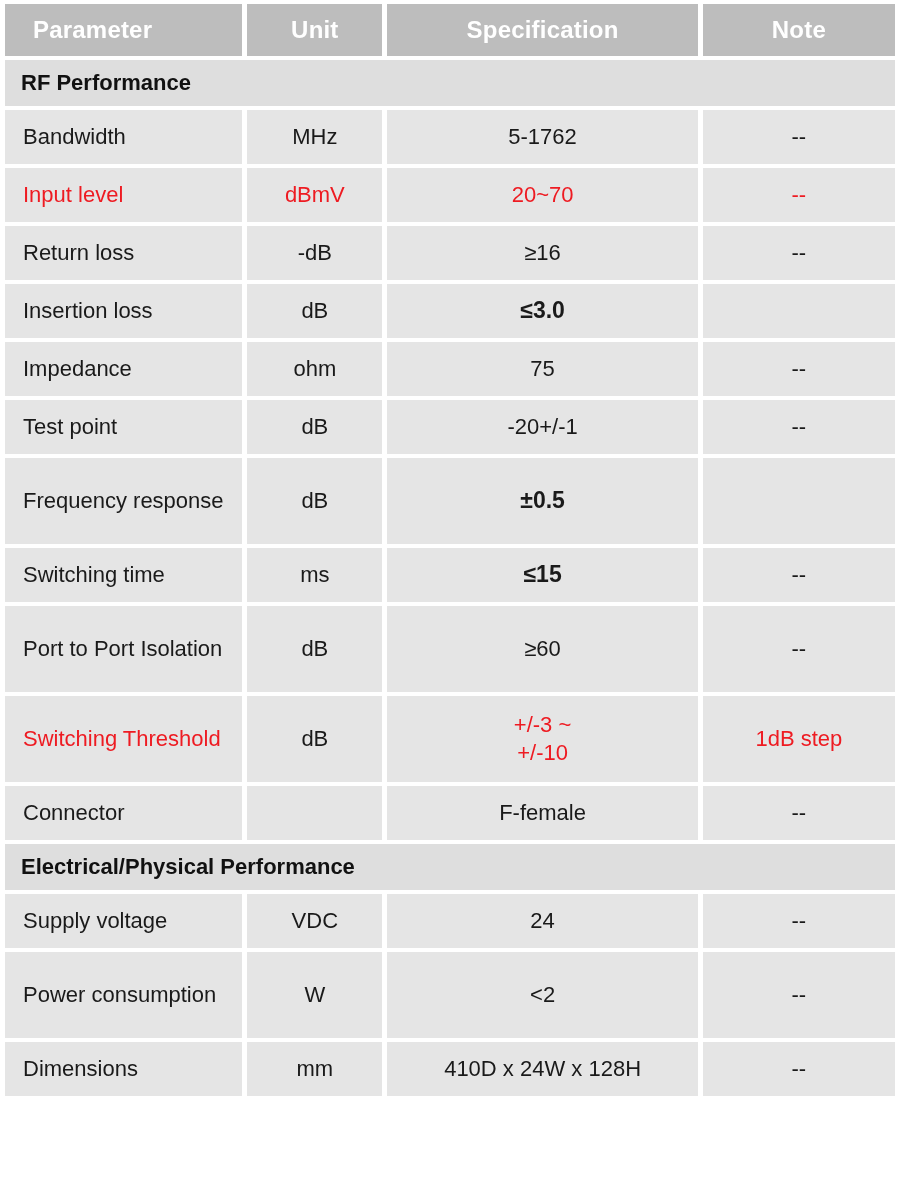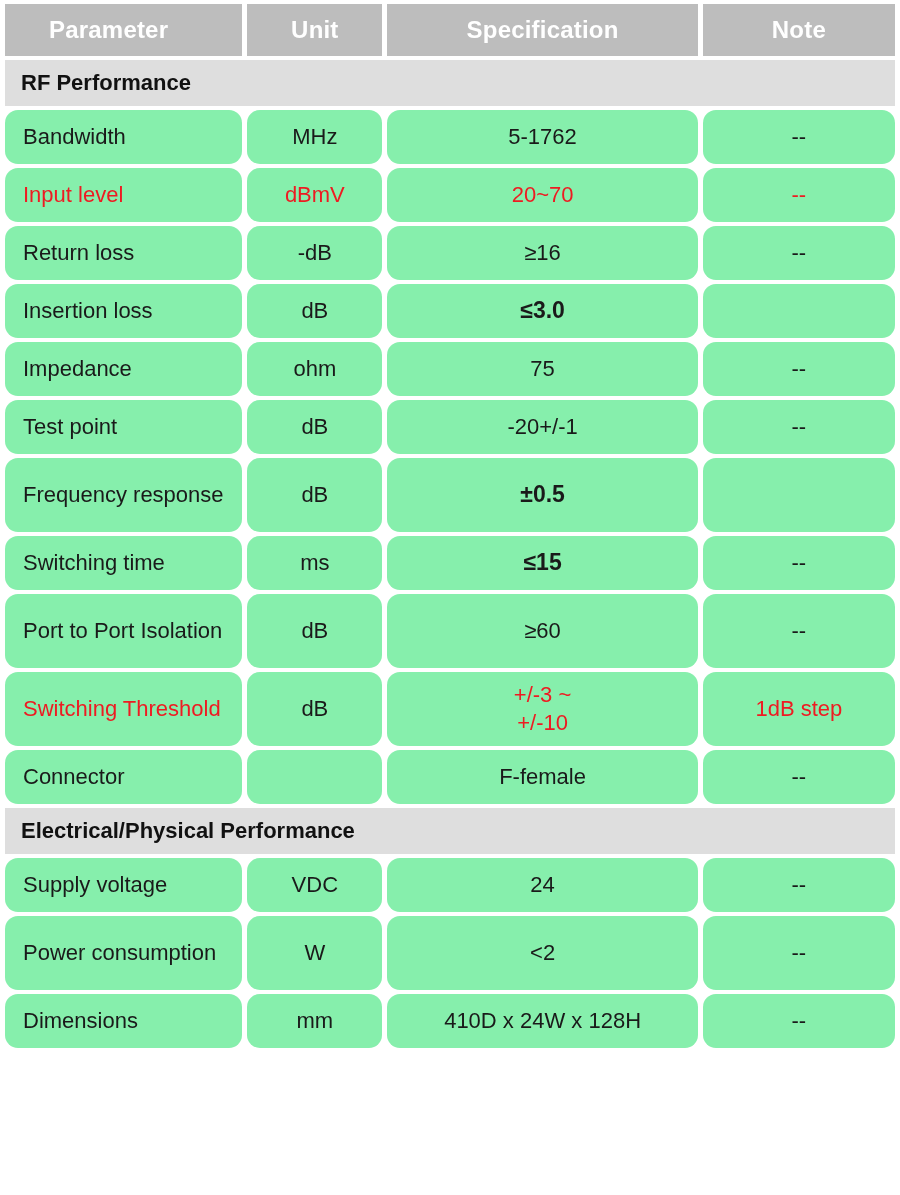--- a/index.html
+++ b/index.html
@@ -36,54 +36,53 @@
     background: #bdbdbd;
     color: #ffffff;
     font-size: 24px;
     font-weight: bold;
     text-align: center;
     height: 52px;
     letter-spacing: 0.2px;
   }
   .hdr th.param-head {
     text-align: left;
-    padding-left: 44px;
+    padding-left: 28px;
   }
 
   
   .section-row td {
     background: #dedede;
     color: #111111;
     font-size: 22px;
     font-weight: bold;
     height: 46px;
     text-align: left;
     padding-left: 16px;
   }
 
   
   .data-row td {
-    background: #86efac;
+    background: #e5e5e5;
     color: #1a1a1a;
     font-size: 22px;
     height: 54px;
-    border-radius: 13px;
   }
   .data-row td.cell-param {
     text-align: left;
     padding-left: 18px;
     line-height: 1.28;
   }
   .data-row td.cell-unit,
   .data-row td.cell-spec,
   .data-row td.cell-note {
     text-align: center;
     line-height: 1.28;
   }
-  .data-row.tall td { height: 74px; }
+  .data-row.tall td { height: 86px; }
 
   td.red, .data-row td.red { color: #ee1b22; }
   td.bold, .data-row td.bold { font-weight: bold; font-size: 23px; }
   .nowrap-two { white-space: pre-line; }
 </style>
 </head>
 <body>
 
 <table class="spec-table">
   <colgroup>

